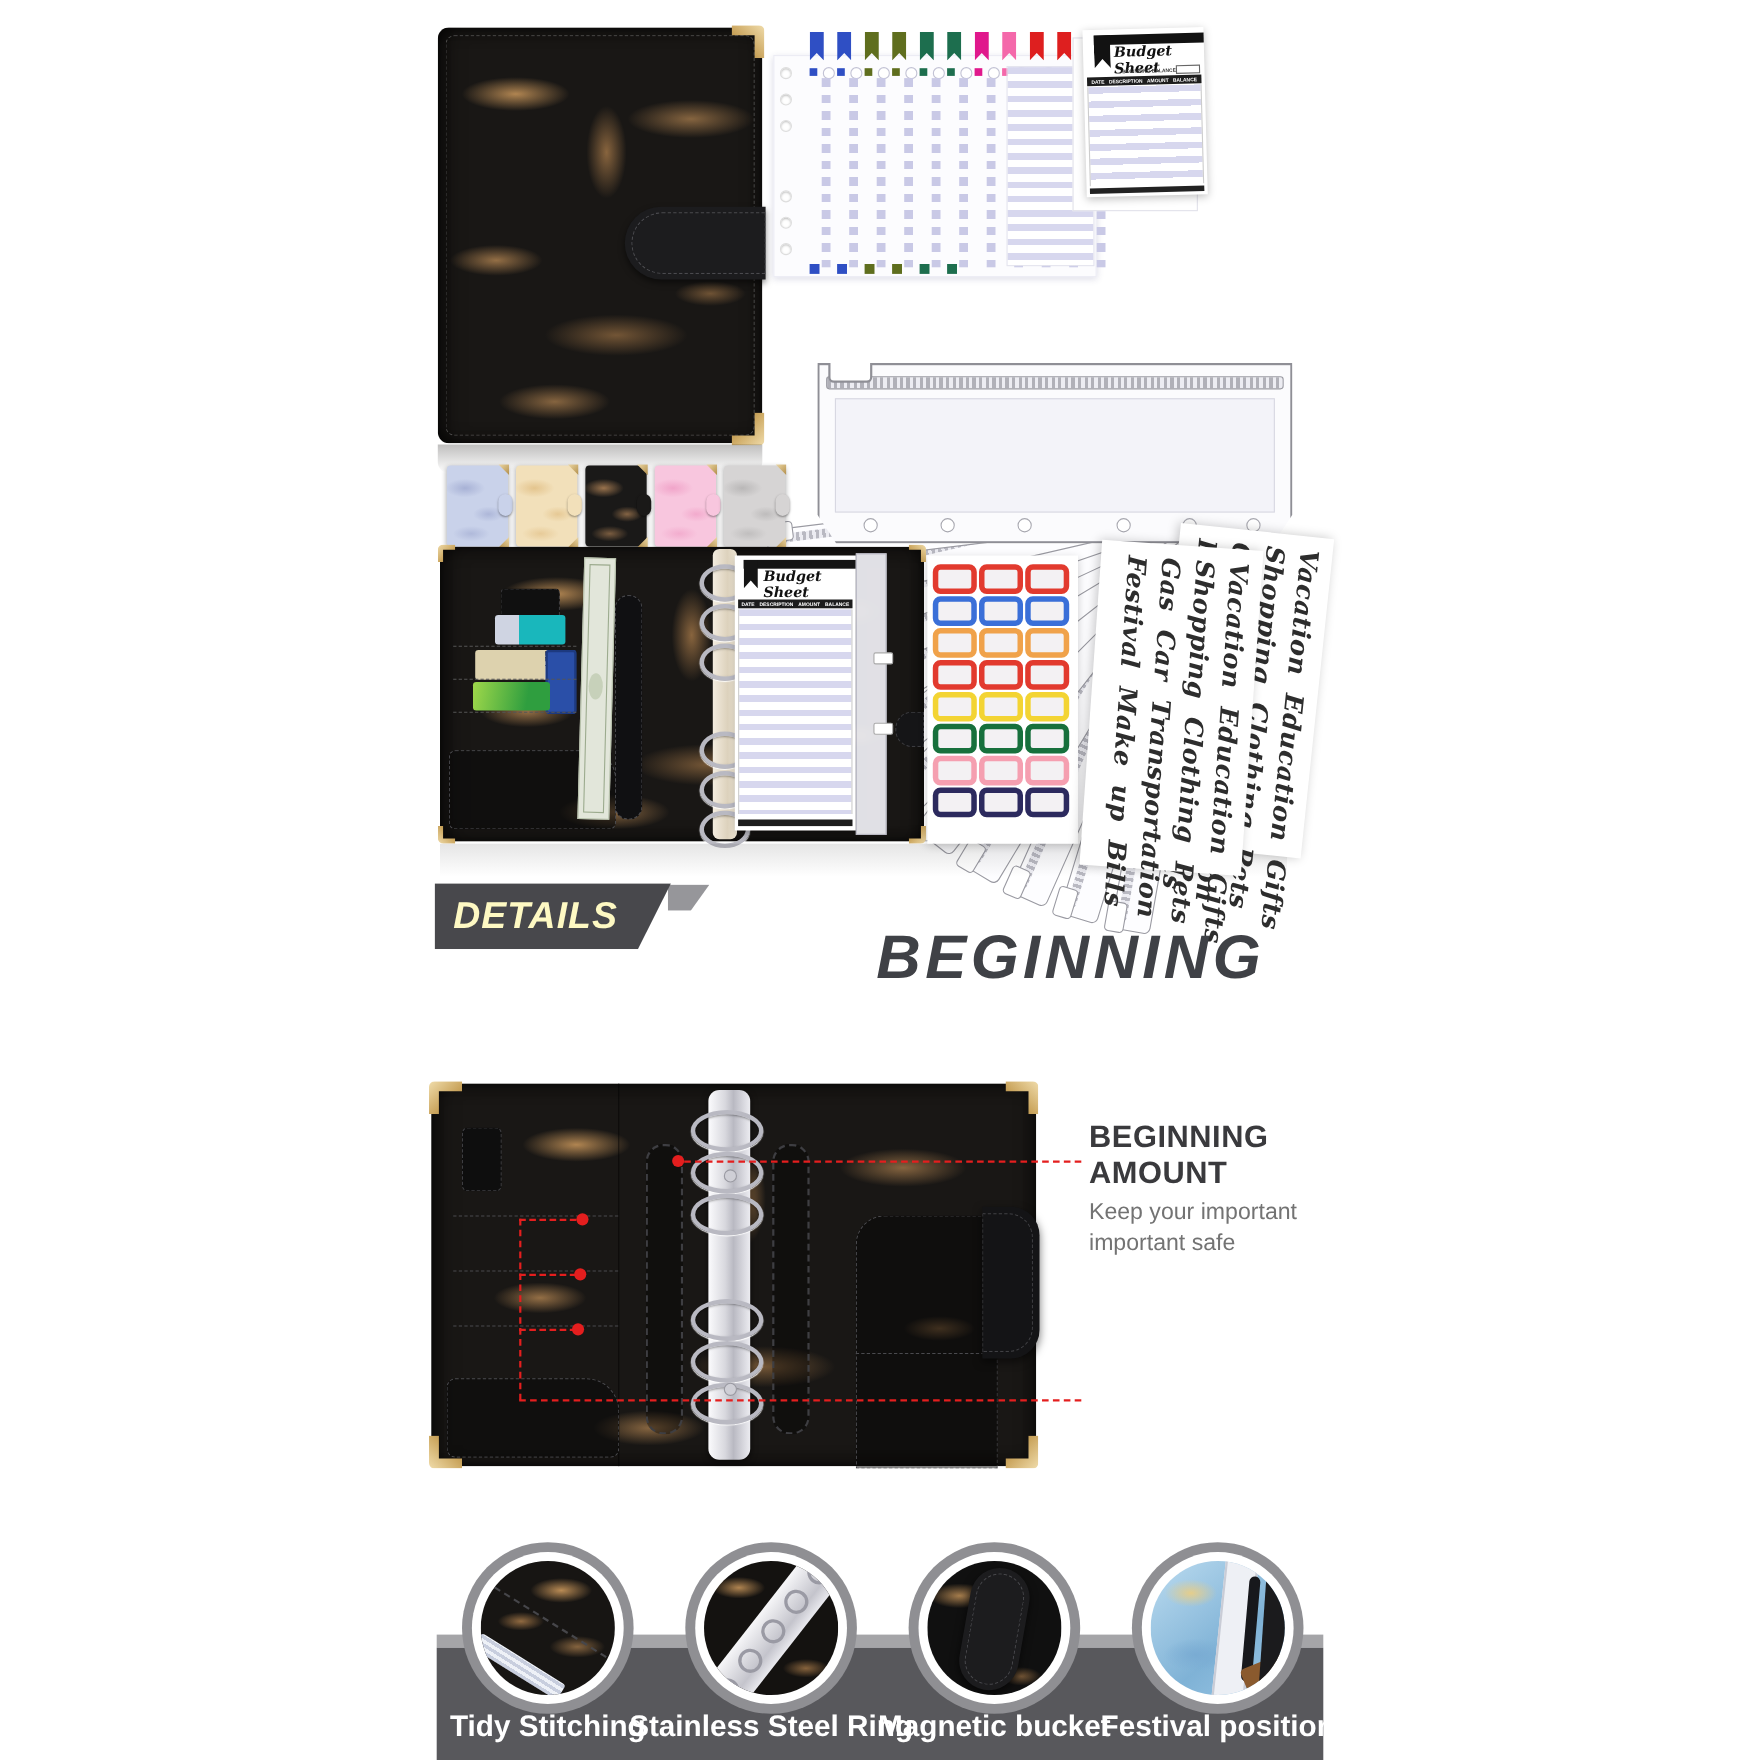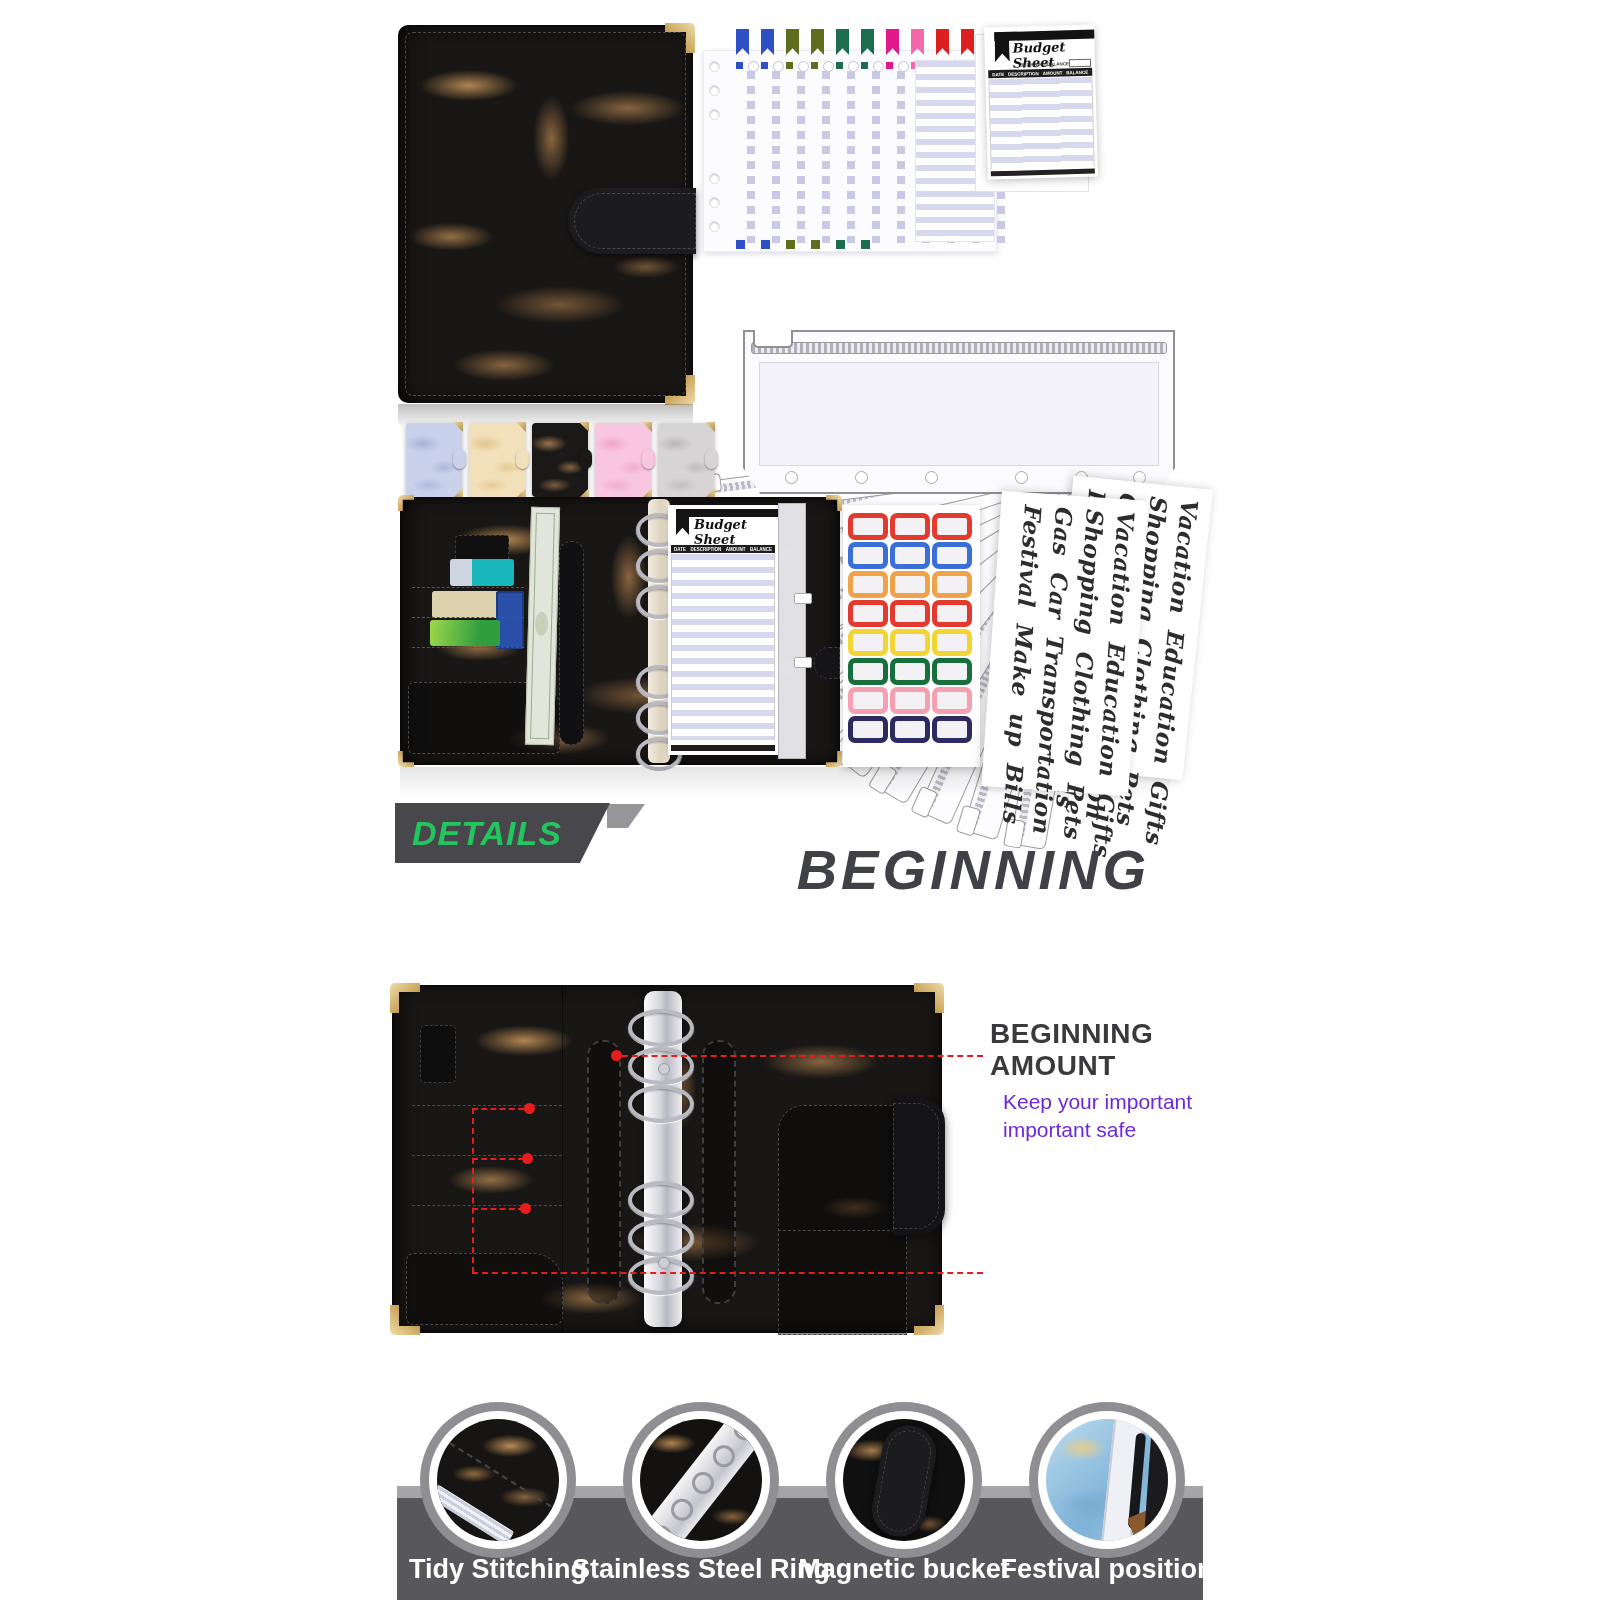--- a/index.html
+++ b/index.html
@@ -67,21 +67,21 @@
   
   .ring{position:absolute;border-radius:50%;border:4px solid #b9b9c2;
         box-shadow:0 1px 1px rgba(255,255,255,.9), inset 0 1px 2px rgba(0,0,0,.35);}
 
   
   .rline{border-top:2px dashed #e41e1e;height:0;}
   .rlinev{border-left:2px dashed #e41e1e;width:0;}
   .rdot{width:11px;height:11px;border-radius:50%;background:#e41e1e;}
 
   .anntitle{font-size:28px;font-weight:700;color:#3a3a3d;line-height:32px;letter-spacing:.5px;}
-  .annbody{font-size:21px;color:#6d28d9;line-height:28px;margin-left:13px;}
+  .annbody{font-size:21px;color:#737373;line-height:28px;}
 
   .heading{font-style:italic;font-weight:700;color:#3f4146;font-size:56px;line-height:59px;
            letter-spacing:4px;text-align:right;}
 
   .caption{color:#fff;font-size:27px;font-weight:600;text-align:center;white-space:nowrap;}
 
   .fcircle-outer{position:absolute;border-radius:50%;background:#8f8f93;}
   .fcircle-inner{position:absolute;border-radius:50%;background:#fff;}
   .fcircle-photo{position:absolute;border-radius:50%;overflow:hidden;}
 </style>
@@ -396,21 +396,21 @@
       <div class="wordrow">Vacation Education Gifts</div>
       <div class="wordrow">Shopping Clothing Pets</div>
       <div class="wordrow">Gas Car Transportation</div>
       <div class="wordrow">Festival Make up Bills</div>
     </div>
 
   <div class="abs" style="left:607px;top:804px;width:38px;height:24px;background:#96969a;
               clip-path:polygon(0 0,100% 0,55% 100%,0 100%);"></div>
   <div class="abs" style="left:395px;top:803px;width:215px;height:60px;background:#48484c;
               clip-path:polygon(0 0,100% 0,86% 100%,0 100%);">
-    <span style="position:absolute;left:17px;top:11px;color:#22c55e;font-size:34px;font-weight:700;font-style:italic;letter-spacing:1px;">DETAILS</span>
+    <span style="position:absolute;left:17px;top:11px;color:#fef9c3;font-size:34px;font-weight:700;font-style:italic;letter-spacing:1px;">DETAILS</span>
   </div>
   <div class="abs" style="left:700px;top:840px;width:450px;">
     <div class="heading">BEGINNING</div>
   </div>
 
   <div class="abs marbleB leatherEdge" style="left:392px;top:985px;width:550px;height:348px;border-radius:10px;">
     <div class="gc tl"></div>
     <div class="gc bl"></div>
     <div class="gc tr"></div>
     <div class="gc br"></div>

